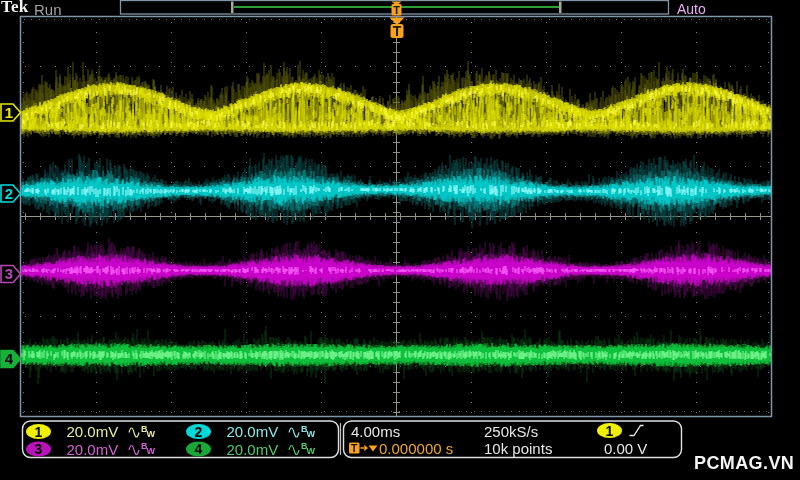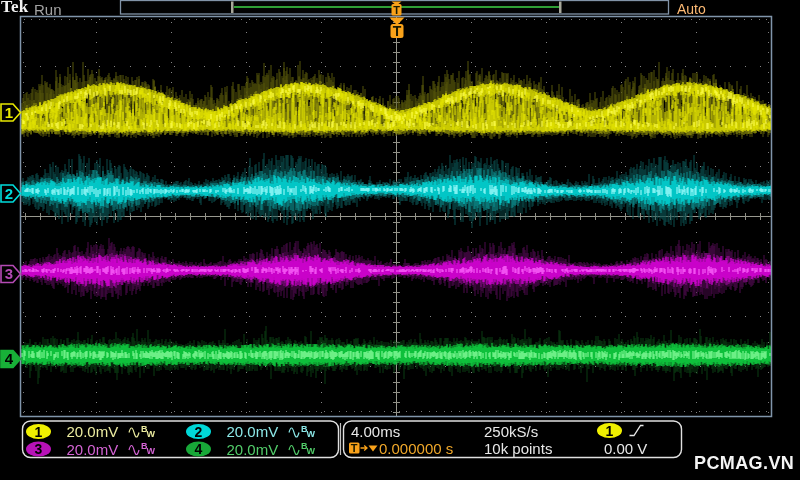--- a/index.html
+++ b/index.html
@@ -1,18 +1,18 @@
 <!DOCTYPE html>
 <html><head><meta charset="utf-8">
 <style>
 html,body{margin:0;padding:0;background:#000;width:800px;height:480px;overflow:hidden}
 #scr{position:relative;width:800px;height:480px;background:#000;font-family:"Liberation Sans",sans-serif}
 #tek{position:absolute;left:1px;top:-3px;color:#f2f2f2;font-family:"Liberation Serif",serif;font-weight:bold;font-size:17px;letter-spacing:0.2px}
 #run{position:absolute;left:34px;top:1px;color:#a3a3a3;font-size:15px}
-#auto{position:absolute;left:677px;top:1px;color:#fdba74;font-size:14px}
+#auto{position:absolute;left:677px;top:1px;color:#f0abfc;font-size:14px}
 svg{position:absolute;left:0;top:0}
 </style></head>
 <body>
 <div id="scr">
 <svg width="800" height="480" viewBox="0 0 800 480">
 <rect width="800" height="480" fill="#000"></rect>
 <rect x="120.5" y="0.5" width="548" height="13.5" fill="#030303" stroke="#8294a8" stroke-width="1.3"></rect>
       <rect x="231" y="1.5" width="2.5" height="11.5" fill="#a8a89a"></rect>
       <rect x="559" y="1.5" width="2.5" height="11.5" fill="#a8a89a"></rect>
       <line x1="234" y1="7" x2="559" y2="7" stroke="#2f9e35" stroke-width="2"></line>

